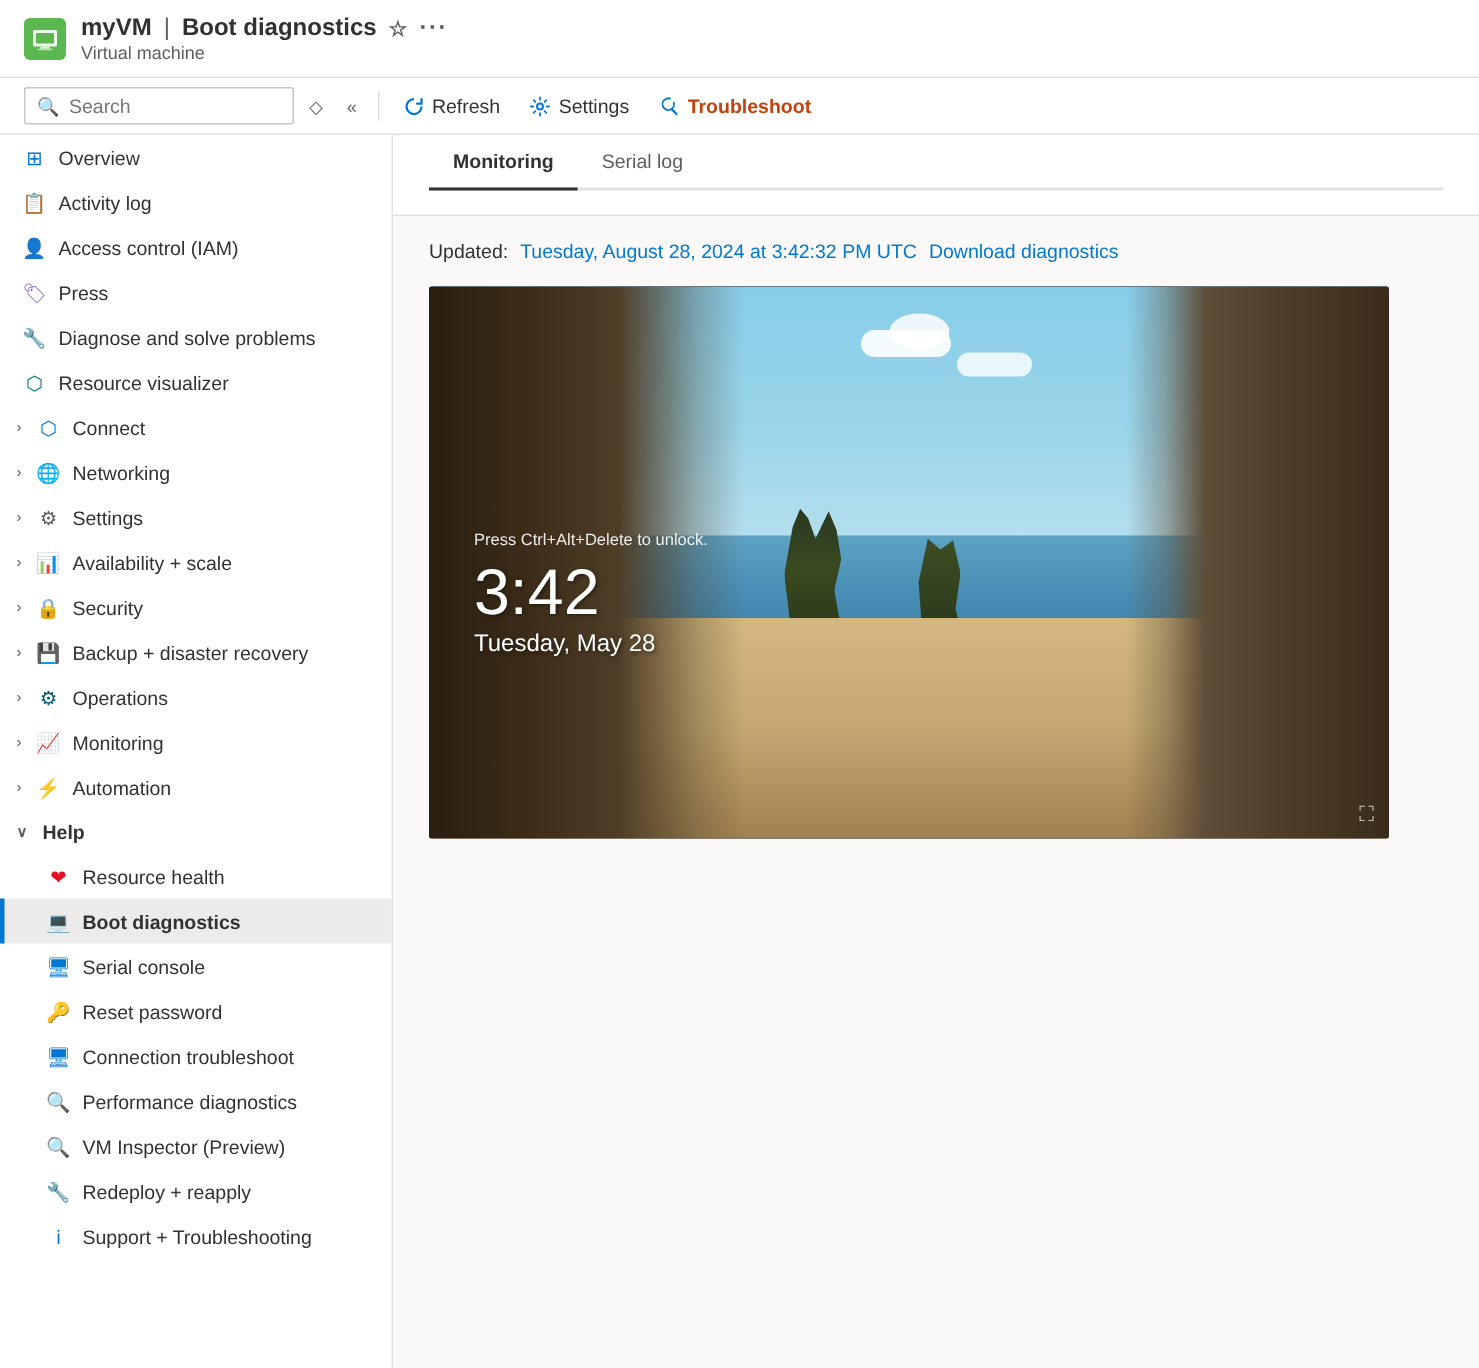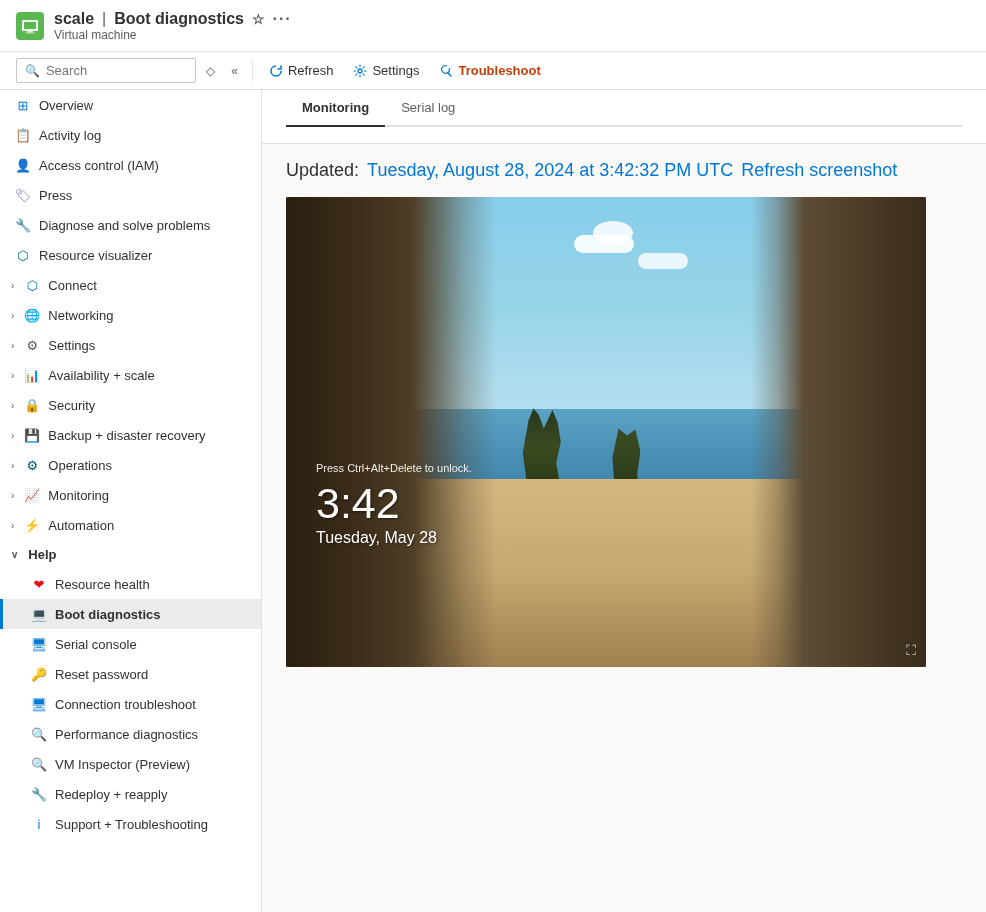--- a/index.html
+++ b/index.html
@@ -47,27 +47,27 @@
     .content::-webkit-scrollbar-thumb { background: #c8c6c4; border-radius: 2px; }
 
     .content-inner { padding: 16px 24px; }
 
     
     .tabs { display: flex; border-bottom: 2px solid #e1e1e1; margin-bottom: 16px; background: #fff; padding: 0 0; }
     .tab { padding: 10px 16px; cursor: pointer; font-size: 13px; color: #605e5c; border-bottom: 2px solid transparent; margin-bottom: -2px; }
     .tab.active { color: #323130; font-weight: 600; border-bottom: 2px solid #323130; }
 
     
-    .updated-line { display: flex; align-items: center; gap: 8px; margin-bottom: 16px; font-size: 18px; color: #323130; }
+    .updated-line { display: flex; align-items: center; gap: 8px; margin-bottom: 16px; font-size: 13px; color: #323130; }
     .updated-label { color: #323130; }
     .updated-date { color: #0078d4; }
     .download-link { color: #0078d4; cursor: pointer; text-decoration: none; }
 
     
-    .screenshot-container { width: 640px; height: 470px; background: #000; border-radius: 2px; overflow: hidden; position: relative; }
+    .screenshot-container { width: 640px; height: 368px; background: #000; border-radius: 2px; overflow: hidden; position: relative; }
 
     
     .cave-scene { width: 100%; height: 100%; position: relative; background: linear-gradient(to bottom, #1a3a5c 0%, #2c6e8a 20%, #4a9bbf 40%, #7dc4d8 55%, #d4c090 70%, #c4a87a 80%, #b8956a 90%, #8b7355 100%); overflow: hidden; }
 
     
     .sky { position: absolute; top: 0; left: 0; right: 0; height: 60%; background: linear-gradient(to bottom, #87CEEB 0%, #98d4e8 40%, #b8e0f0 80%); }
 
     
     .water { position: absolute; bottom: 35%; left: 15%; right: 5%; height: 20%; background: linear-gradient(to bottom, #5ba3c5 0%, #4a8fb5 50%, #3a7fa5 100%); border-radius: 2px; }
 
@@ -92,21 +92,21 @@
   <div class="header-icon">
     <svg viewBox="0 0 18 18" fill="none" xmlns="http://www.w3.org/2000/svg">
       <rect x="1" y="3" width="16" height="11" rx="1" fill="white" opacity="0.9"></rect>
       <rect x="3" y="5" width="12" height="7" rx="0.5" fill="#5bb74f"></rect>
       <rect x="6" y="14" width="6" height="1.5" fill="white" opacity="0.8"></rect>
       <rect x="4" y="15.5" width="10" height="1" rx="0.5" fill="white" opacity="0.6"></rect>
     </svg>
   </div>
   <div class="header-title-area">
     <div class="header-title">
-      <span>scale</span>
+      <span>myVM</span>
       <span class="header-sep">|</span>
       <span>Boot diagnostics</span>
       <span class="star-icon">☆</span>
       <span class="dots-icon">···</span>
     </div>
     <div class="header-subtitle">Virtual machine</div>
   </div>
 </div>
 
 <div class="toolbar">
@@ -265,21 +265,21 @@
         <div class="tab active">Monitoring</div>
         <div class="tab">Serial log</div>
       </div>
     </div>
 
     <div class="content-inner">
 
       <div class="updated-line">
         <span class="updated-label">Updated:</span>
         <span class="updated-date">Tuesday, August 28, 2024 at 3:42:32 PM UTC</span>
-        <a class="download-link">Refresh screenshot</a>
+        <a class="download-link">Download diagnostics</a>
       </div>
 
       <div class="screenshot-container">
         <div class="cave-scene">
 
           <div class="sky"></div>
 
           <div style="position:absolute; top:8%; left:45%; width:60px; height:18px; background:white; border-radius:20px; opacity:0.9;"></div>
           <div style="position:absolute; top:5%; left:48%; width:40px; height:24px; background:white; border-radius:50%; opacity:0.85;"></div>
           <div style="position:absolute; top:12%; left:55%; width:50px; height:16px; background:white; border-radius:20px; opacity:0.8;"></div>

